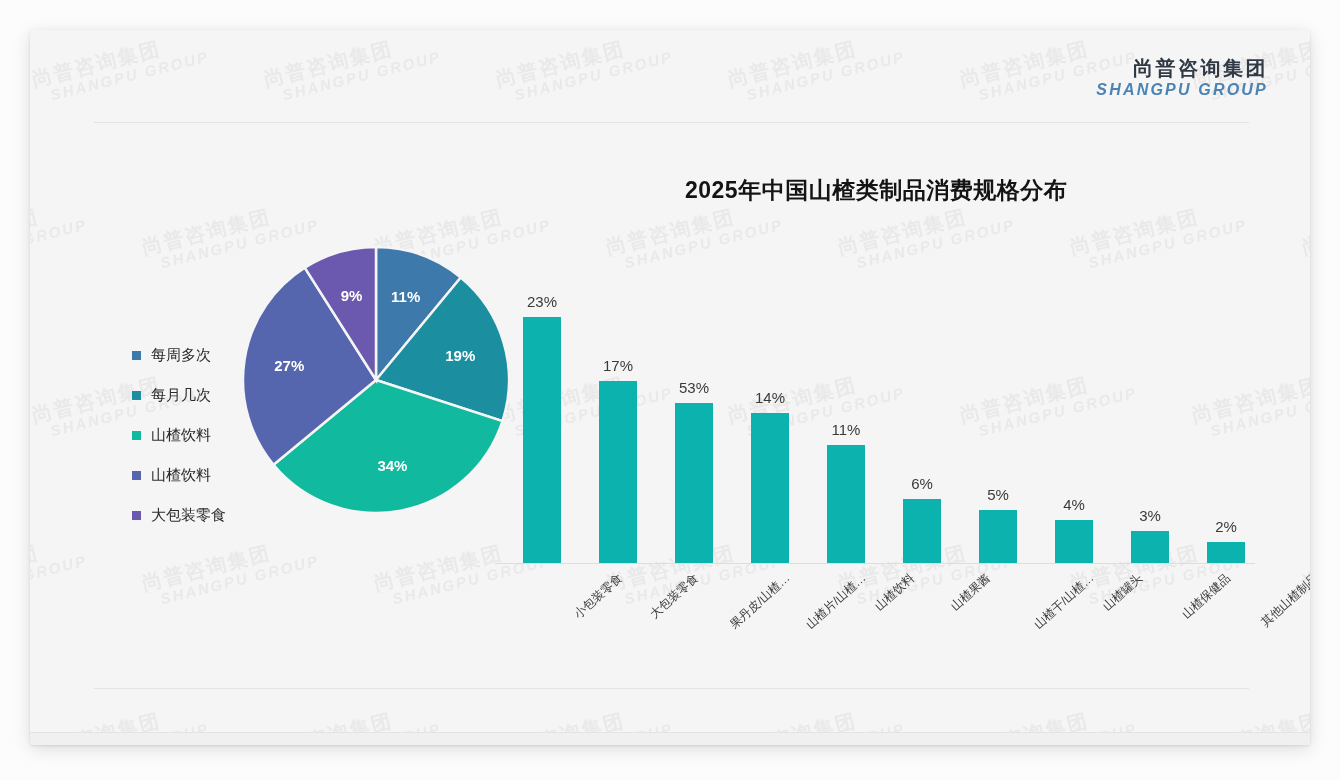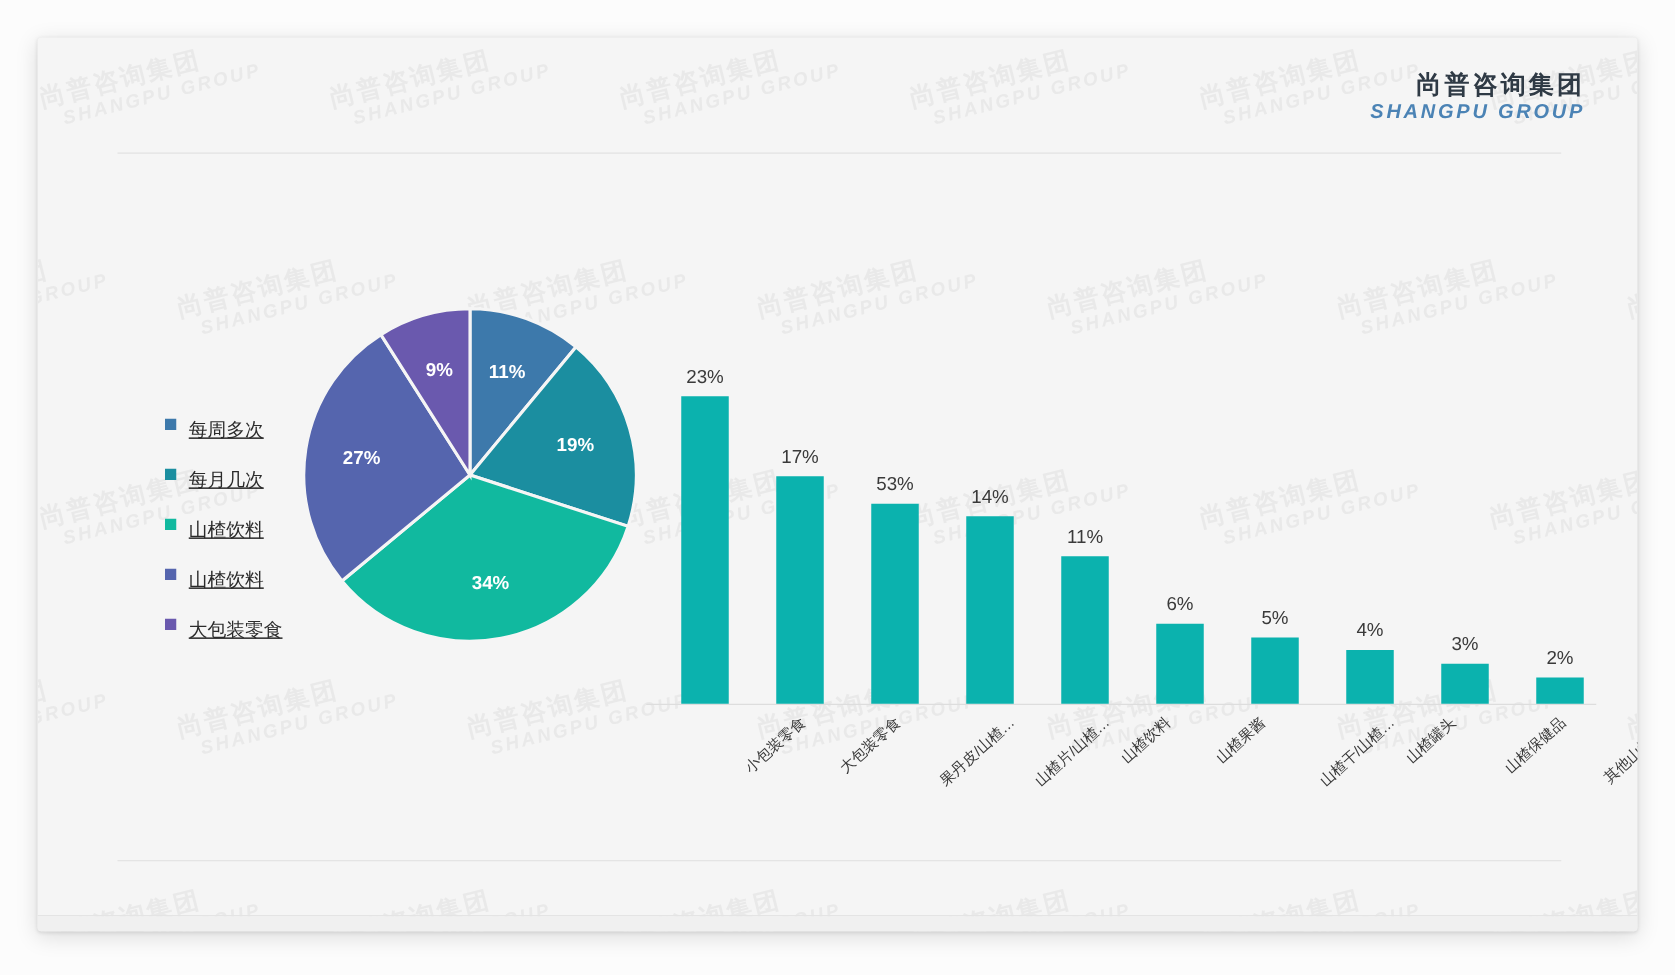--- a/index.html
+++ b/index.html
@@ -125,22 +125,22 @@
     height: 400px;
     z-index: 6;
   }
   #pie-legend {
     position: absolute;
     left: 62px;
     top: 105px;
   }
   .legend-row {
     display: flex;
+    align-items: center;
     height: 40px;
-    text-decoration: underline;
   }
   .legend-swatch {
     width: 9px;
     height: 9px;
     margin-right: 10px;
     flex: none;
   }
   .legend-label {
     font-size: 15px;
     color: #2b2b2b;
@@ -152,21 +152,21 @@
   }
   .pie-value {
     font-size: 15px;
     font-weight: 700;
     fill: #ffffff;
   }
 
   
   #bar-panel {
     position: absolute;
-    left: 455px;
+    left: 433px;
     top: 200px;
     width: 800px;
     height: 420px;
     z-index: 6;
   }
   #bar-baseline {
     position: absolute;
     left: 32px;
     top: 333px;
     width: 760px;
@@ -374,20 +374,21 @@
     </div>
 
   <div id="header">
     <div id="brand-logo">
       <div class="brand-cn">尚普咨询集团</div>
       <div class="brand-en">SHANGPU GROUP</div>
     </div>
   </div>
   <div id="header-rule"></div>
 
+  <div class="chart-title" id="bar-title">2025年中国山楂类制品消费规格分布</div>
 
   <div id="pie-panel">
     <div id="pie-legend">
         <div class="legend-row">
           <span class="legend-swatch" style="background: rgb(61, 121, 171);"></span>
           <span class="legend-label">每周多次</span>
         </div>
         <div class="legend-row">
           <span class="legend-swatch" style="background: rgb(27, 142, 160);"></span>
           <span class="legend-label">每月几次</span>

